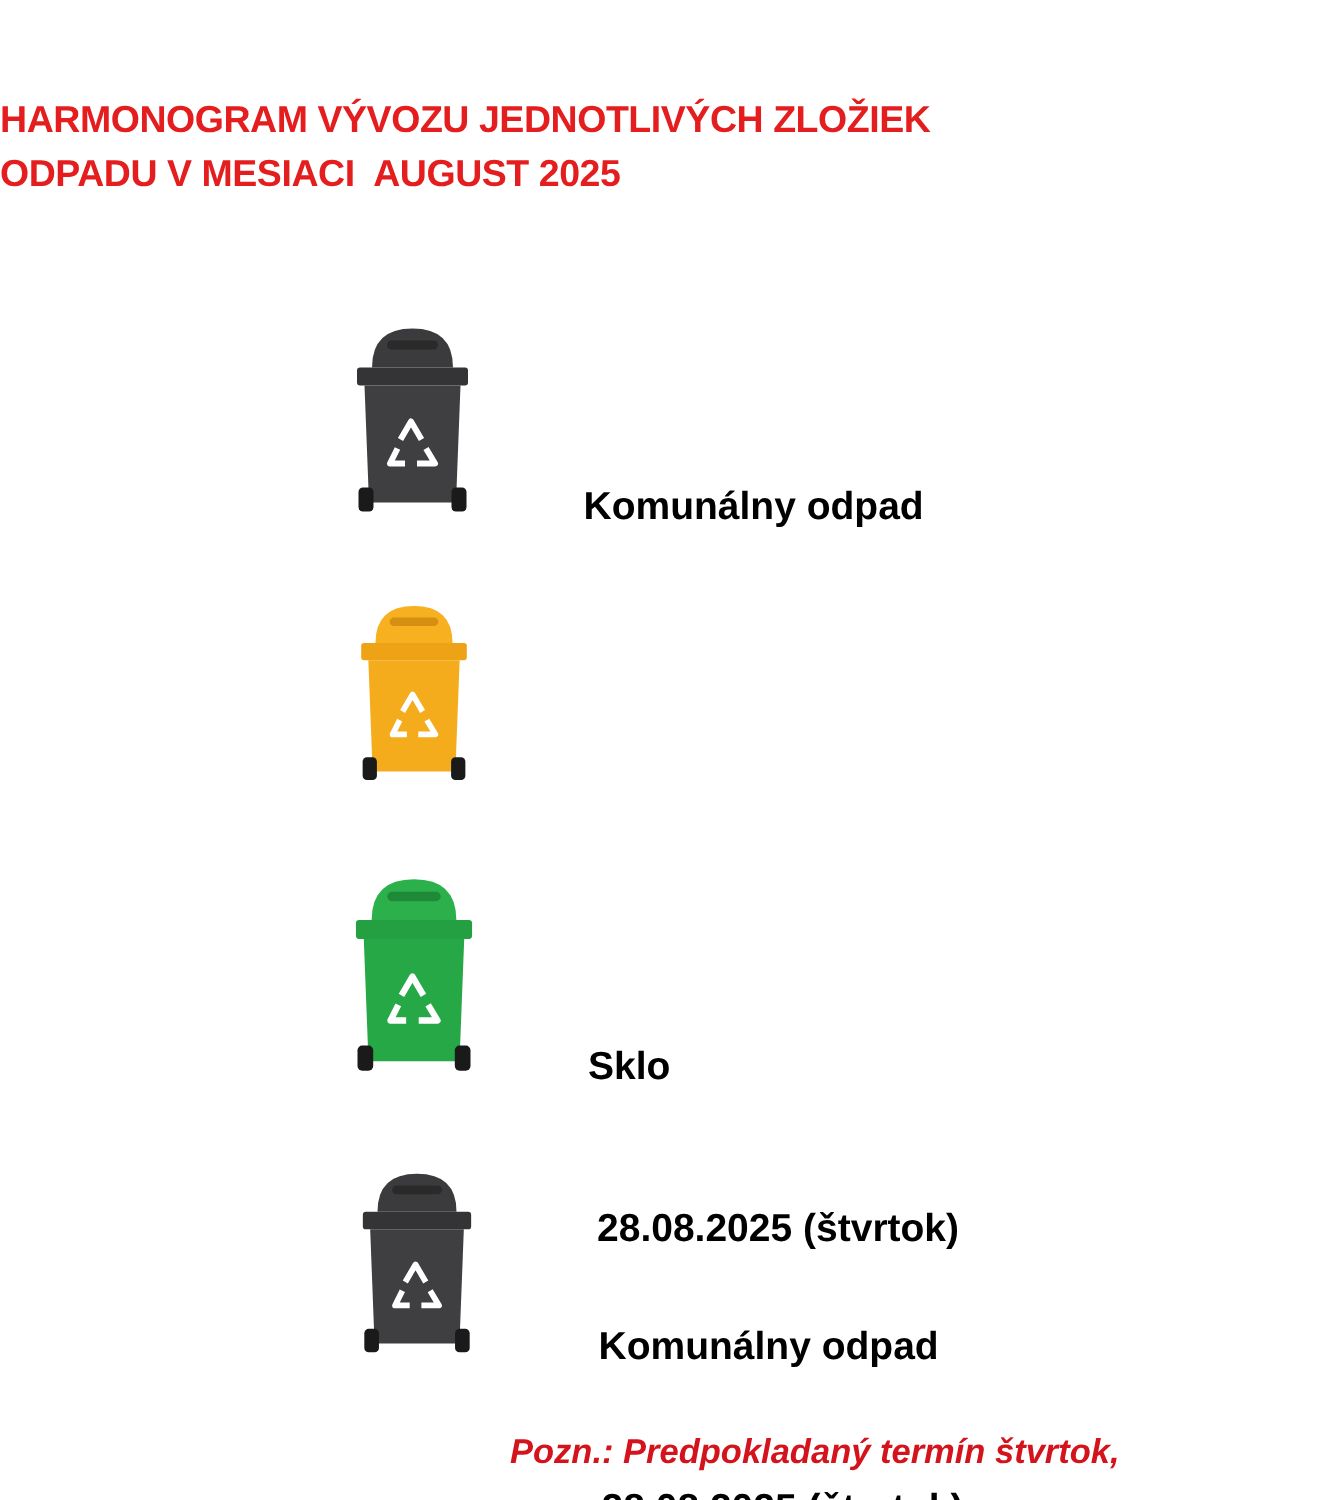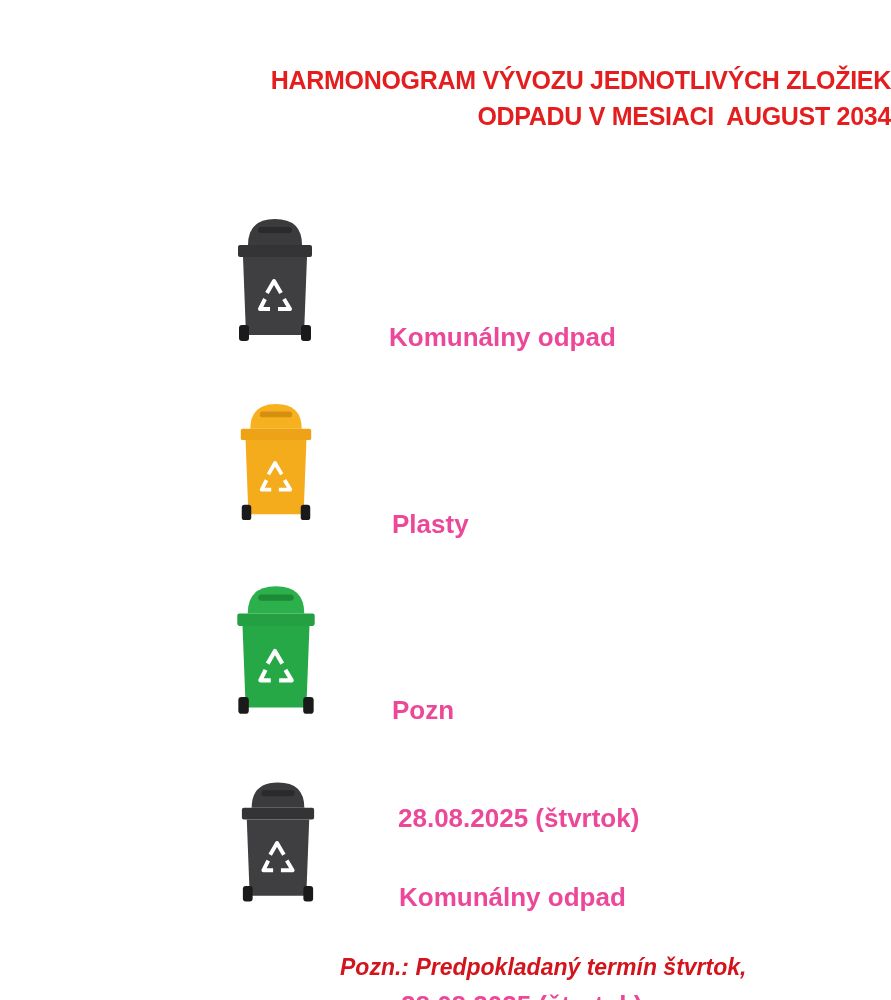--- a/index.html
+++ b/index.html
@@ -1,31 +1,31 @@
 <!DOCTYPE html>
 <html><head>
 <meta charset="utf-8">
 <style>
   html, body { margin: 0; padding: 0; background: #ffffff; }
   body { width: 891px; height: 1000px; position: relative; overflow: hidden;
          font-family: "Liberation Sans", "DejaVu Sans", sans-serif; }
-  .title { position: absolute; left: 0; width: 891px; top: 62px; text-align: right;
+  .title { position: absolute; left: 0; width: 891px; top: 62px; text-align: left;
            color: #e41e1e; font-weight: bold; font-size: 25px; line-height: 36px; letter-spacing: -0.3px; }
   .title div { white-space: pre; }
   .bin { position: absolute; }
   .bin svg { display: block; }
-  .label { position: absolute; color: #ec4899; font-weight: bold; font-size: 26px; line-height: 36px; white-space: pre; }
+  .label { position: absolute; color: #000000; font-weight: bold; font-size: 26px; line-height: 36px; white-space: pre; }
   .note { position: absolute; color: #d4141c; font-weight: bold; font-style: italic; font-size: 23px; line-height: 35px; white-space: pre; }
 </style>
 </head>
 <body>
 
 <div class="title">
   <div>HARMONOGRAM VÝVOZU JEDNOTLIVÝCH ZLOŽIEK</div>
-  <div>ODPADU V MESIACI  AUGUST 2034</div>
+  <div>ODPADU V MESIACI  AUGUST 2025</div>
 </div>
 
 <div class="bin" style="left:234px; top:215px;">
   <svg width="82" height="130" viewBox="0 0 82 130">
     <path d="M14 30 Q14 4 41 4 Q68 4 68 30 Z" fill="#3b3b3d"></path>
     <rect x="24" y="12" width="34" height="6" rx="3" fill="#2a2a2b"></rect>
     <rect x="4" y="30" width="74" height="12" rx="2" fill="#343436"></rect>
     <path d="M9 42 L73 42 L70 120 L12 120 Z" fill="#3f3f41"></path>
     <rect x="5" y="110" width="10" height="16" rx="3" fill="#1a1a1a"></rect>
     <rect x="67" y="110" width="10" height="16" rx="3" fill="#1a1a1a"></rect>
@@ -49,40 +49,39 @@
     <rect x="5" y="110" width="10" height="16" rx="3" fill="#1a1a1a"></rect>
     <rect x="67" y="110" width="10" height="16" rx="3" fill="#1a1a1a"></rect>
     <g fill="none" stroke="#ffffff" stroke-width="4" stroke-linejoin="round">
       <path d="M33 78 L40 66 L47 78"></path>
       <path d="M50 84 L56 94 L44 94"></path>
       <path d="M36 94 L26 94 L31 84"></path>
     </g>
   </svg>
 </div>
 <div class="label" style="left:392px; top:434px;">
-  <div>Plasty</div>
 </div>
 
 <div class="bin" style="left:232px; top:582px;">
   <svg width="88" height="136" viewBox="0 0 82 130">
     <path d="M14 30 Q14 4 41 4 Q68 4 68 30 Z" fill="#2bb04c"></path>
     <rect x="24" y="12" width="34" height="6" rx="3" fill="#1e8a38"></rect>
     <rect x="4" y="30" width="74" height="12" rx="2" fill="#24a043"></rect>
     <path d="M9 42 L73 42 L70 120 L12 120 Z" fill="#27a846"></path>
     <rect x="5" y="110" width="10" height="16" rx="3" fill="#1a1a1a"></rect>
     <rect x="67" y="110" width="10" height="16" rx="3" fill="#1a1a1a"></rect>
     <g fill="none" stroke="#ffffff" stroke-width="4" stroke-linejoin="round">
       <path d="M33 78 L40 66 L47 78"></path>
       <path d="M50 84 L56 94 L44 94"></path>
       <path d="M36 94 L26 94 L31 84"></path>
     </g>
   </svg>
 </div>
 <div class="label" style="left:392px; top:620px;">
-  <div>Pozn</div>
+  <div>Sklo</div>
   <div style="padding-left:6px;">28.08.2025 (štvrtok)</div>
 </div>
 
 <div class="bin" style="left:238px; top:778px;">
   <svg width="80" height="128" viewBox="0 0 82 130">
     <path d="M14 30 Q14 4 41 4 Q68 4 68 30 Z" fill="#3b3b3d"></path>
     <rect x="24" y="12" width="34" height="6" rx="3" fill="#2a2a2b"></rect>
     <rect x="4" y="30" width="74" height="12" rx="2" fill="#343436"></rect>
     <path d="M9 42 L73 42 L70 120 L12 120 Z" fill="#3f3f41"></path>
     <rect x="5" y="110" width="10" height="16" rx="3" fill="#1a1a1a"></rect>

